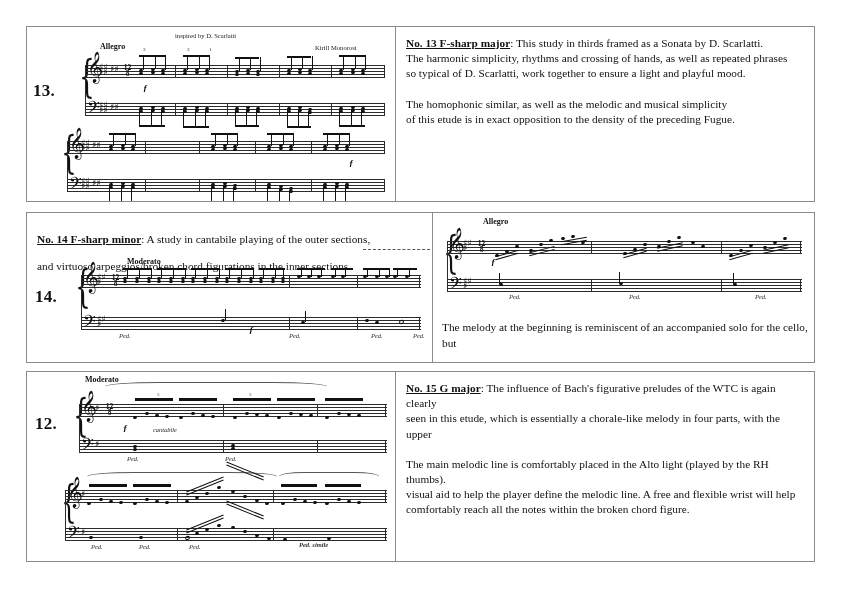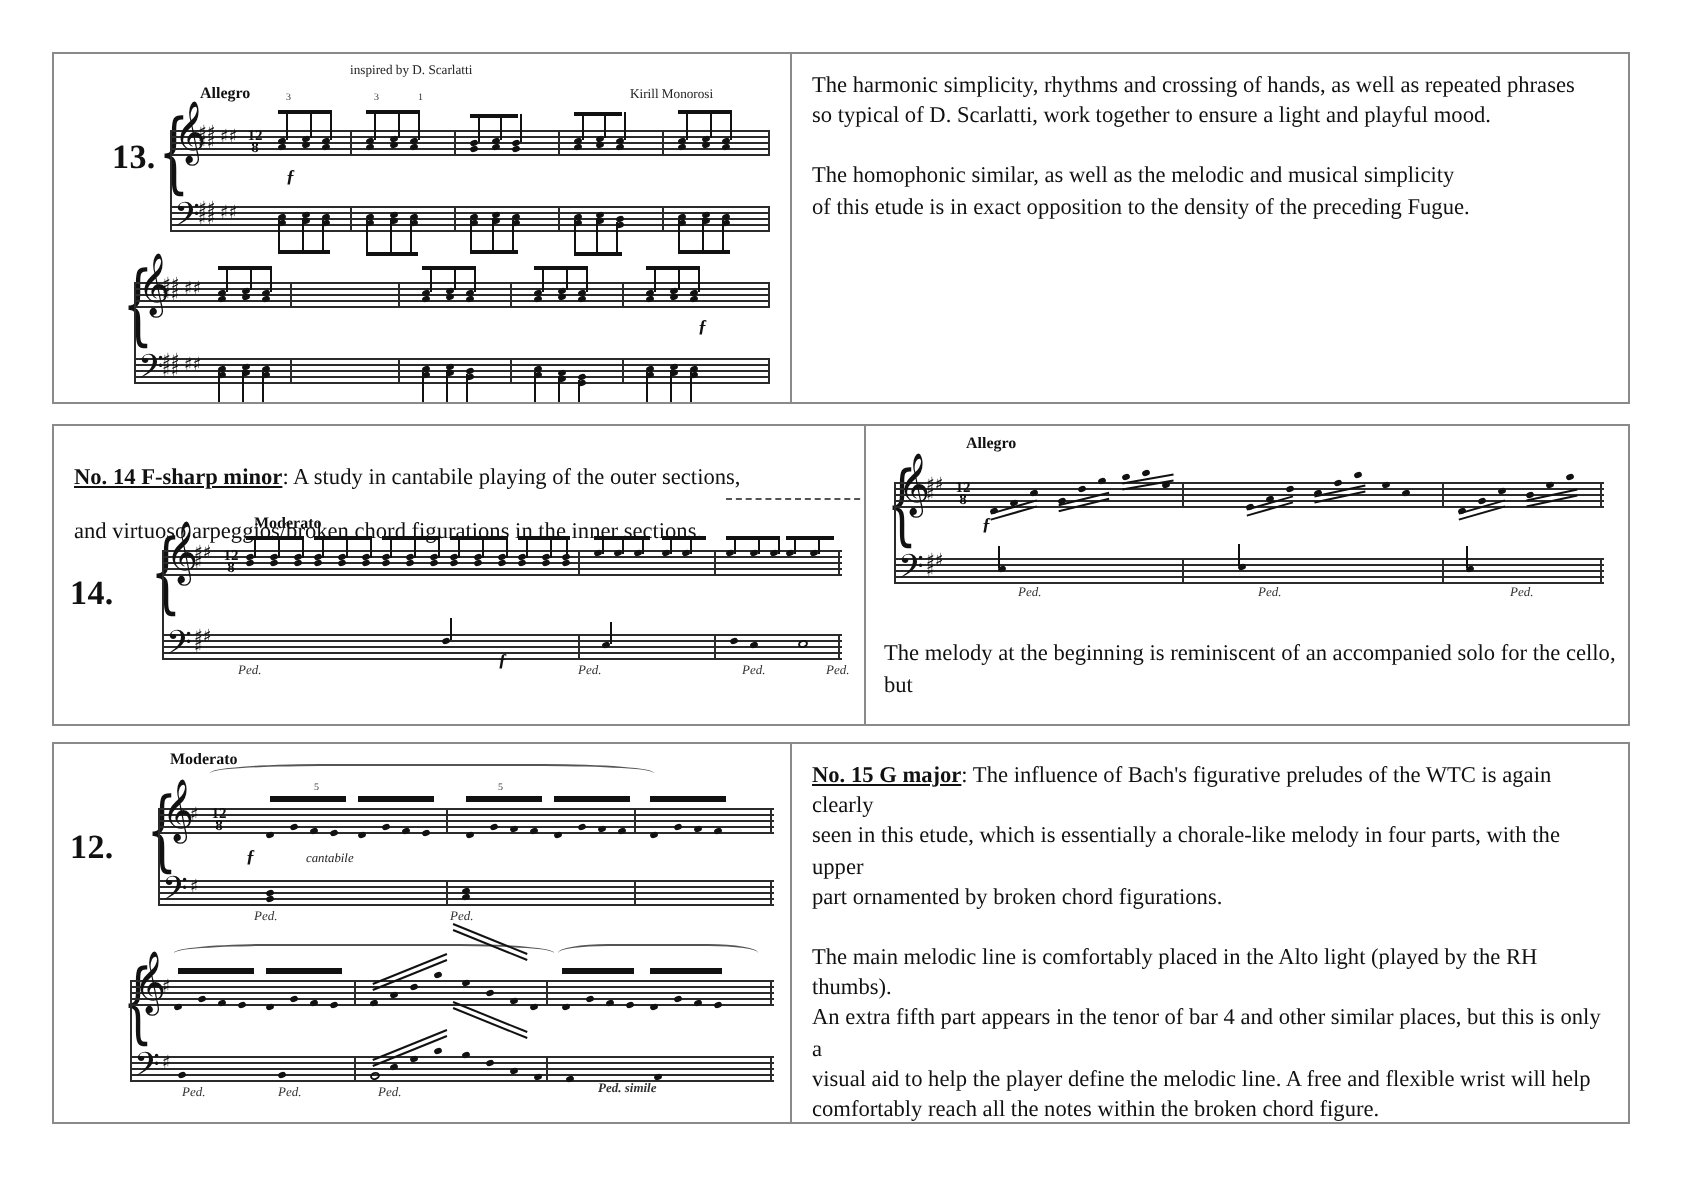--- a/index.html
+++ b/index.html
@@ -145,21 +145,21 @@
 
   <div class="row" id="row-13">
 
     <div class="cell score-cell divider">
       <div class="score">
 
         <div class="credit" style="left:148px;top:5px;">inspired by D. Scarlatti</div>
         <div class="credit" style="left:288px;top:17px;">Kirill Monorosi</div>
         <div class="tempo" style="left:73px;top:15px;">Allegro</div>
 
-        <div class="bignum" style="left:6px;top:42px;margin-left:23px;">13.</div>
+        <div class="bignum" style="left:6px;top:54px;">13.</div>
 
         <div class="brace" style="left:46px;top:28px;">{</div>
         <div class="staff" style="left:58px;top:38px;width:300px;height:13px;">
           <i></i>
             <i></i>
             <i></i>
             <i></i>
             <i></i>
         </div>
         <div class="staff" style="left:58px;top:76px;width:300px;height:13px;">
@@ -415,20 +415,23 @@
           <div class="nh" style="left:308px;top:158px;"></div>
         <div class="stem" style="left:308px;top:158px;height:17px;"></div>
         <div class="nh" style="left:318px;top:156px;"></div>
           <div class="nh" style="left:318px;top:159px;"></div>
         <div class="stem" style="left:318px;top:159px;height:16px;"></div>
       </div>
     </div>
 
     <div class="cell text-cell">
       <div class="prose">
+        <p>
+          <span class="hd">No. 13 F-sharp major</span><span>: This study in thirds framed as a Sonata by D. Scarlatti.</span>
+        </p>
         <p>The harmonic simplicity, rhythms and crossing of hands, as well as repeated phrases</p>
         <p>so typical of D. Scarlatti, work together to ensure a light and playful mood.</p>
         <p class="gap">The homophonic similar, as well as the melodic and musical simplicity</p>
         <p>of this etude is in exact opposition to the density of the preceding Fugue.</p>
       </div>
     </div>
   </div>
 
   <div class="row" id="row-14">
 
@@ -840,23 +843,21 @@
         <div class="nh" style="left:300px;top:165px;"></div>
       </div>
     </div>
 
     <div class="cell text-cell">
       <div class="prose">
         <p>
           <span class="hd">No. 15 G major</span><span>: The influence of Bach's figurative preludes of the WTC is again clearly</span>
         </p>
         <p>seen in this etude, which is essentially a chorale-like melody in four parts, with the upper</p>
-        <p>part ornamented by broken chord figurations.</p>
         <p class="gap">The main melodic line is comfortably placed in the Alto light (played by the RH thumbs).</p>
-        <p>An extra fifth part appears in the tenor of bar 4 and other similar places, but this is only a</p>
         <p>visual aid to help the player define the melodic line. A free and flexible wrist will help</p>
         <p>comfortably reach all the notes within the broken chord figure.</p>
 
       </div>
     </div>
   </div>
 
 </div>
 
 </body></html>

